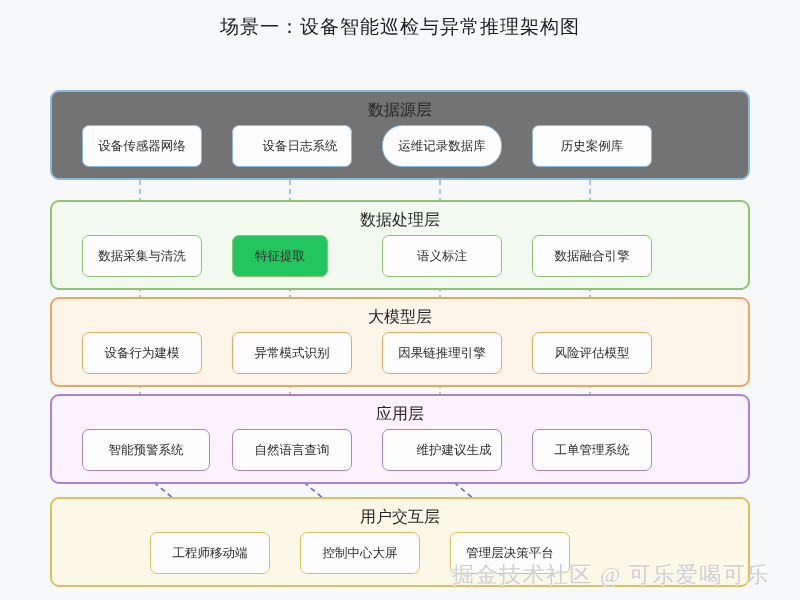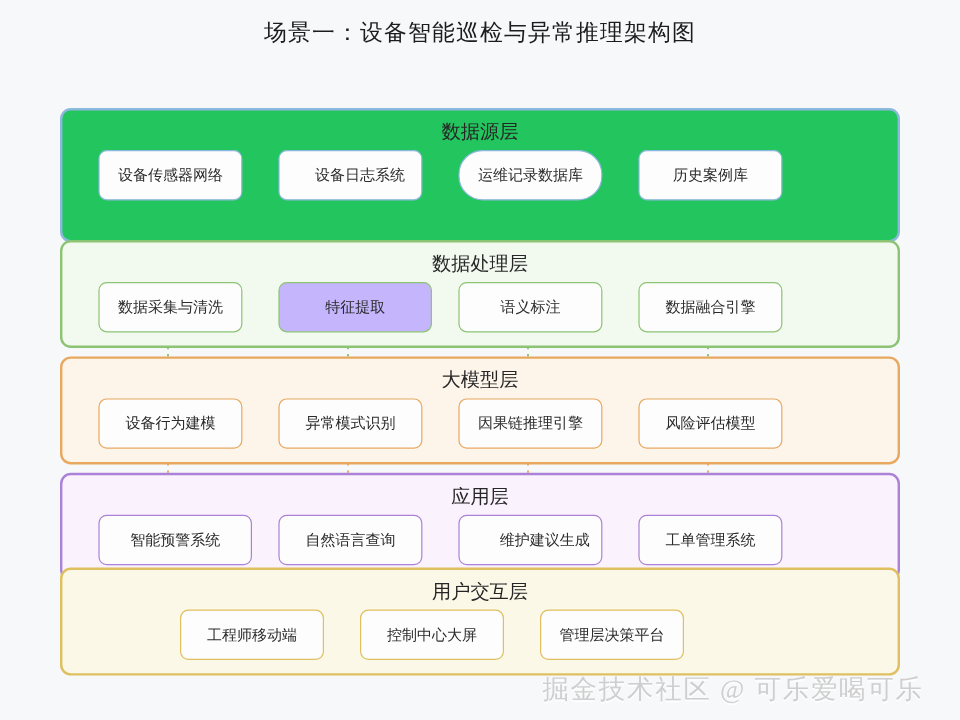--- a/index.html
+++ b/index.html
@@ -112,34 +112,34 @@
       <line x1="590" y1="277" x2="590" y2="297" stroke="#8cc474" stroke-width="1.6" stroke-dasharray="5,4"></line>
       <line x1="140" y1="374" x2="140" y2="394" stroke="#e8a860" stroke-width="1.6" stroke-dasharray="5,4"></line>
       <line x1="290" y1="374" x2="290" y2="394" stroke="#e8a860" stroke-width="1.6" stroke-dasharray="5,4"></line>
       <line x1="440" y1="374" x2="440" y2="394" stroke="#e8a860" stroke-width="1.6" stroke-dasharray="5,4"></line>
       <line x1="590" y1="374" x2="590" y2="394" stroke="#e8a860" stroke-width="1.6" stroke-dasharray="5,4"></line>
       <line x1="140" y1="471" x2="208" y2="527" stroke="#7c5fc4" stroke-width="1.6" stroke-dasharray="5,4"></line>
       <line x1="290" y1="471" x2="358" y2="527" stroke="#7c5fc4" stroke-width="1.6" stroke-dasharray="5,4"></line>
       <line x1="440" y1="471" x2="508" y2="527" stroke="#7c5fc4" stroke-width="1.6" stroke-dasharray="5,4"></line>
     </svg>
   <div id="layers-root">
-      <div class="layer" style="top: 90px; height: 112px; background: #22c55e; border-color: rgb(140, 184, 221);">
+      <div class="layer" style="top: 90px; height: 90px; background: #737373; border-color: rgb(140, 184, 221);">
         <div class="layer-title">数据源层</div>
         <div class="nodes">
           <div class="node" style="left: 30px; width: 120px; border-color: rgb(140, 184, 221); background: rgb(253, 253, 253);">设备传感器网络</div>
           <div class="node" style="left: 180px; width: 120px; border-color: rgb(140, 184, 221); background: rgb(253, 253, 253); padding-left: 16px;">设备日志系统</div>
           <div class="node" style="left: 330px; width: 120px; border-color: rgb(140, 184, 221); background: rgb(253, 253, 253); border-radius: 20px;">运维记录数据库</div>
           <div class="node" style="left: 480px; width: 120px; border-color: rgb(140, 184, 221); background: rgb(253, 253, 253);">历史案例库</div>
         </div>
       </div>
       <div class="layer" style="top: 200px; height: 90px; background: rgb(242, 249, 238); border-color: rgb(140, 196, 116);">
         <div class="layer-title">数据处理层</div>
         <div class="nodes">
           <div class="node" style="left: 30px; width: 120px; border-color: rgb(140, 196, 116); background: rgb(253, 253, 253);">数据采集与清洗</div>
-          <div class="node" style="left: 180px; width: 128px; border-color: rgb(140, 196, 116); background: #c4b5fd;">特征提取</div>
+          <div class="node" style="left: 180px; width: 96px; border-color: rgb(140, 196, 116); background: #22c55e;">特征提取</div>
           <div class="node" style="left: 330px; width: 120px; border-color: rgb(140, 196, 116); background: rgb(253, 253, 253);">语义标注</div>
           <div class="node" style="left: 480px; width: 120px; border-color: rgb(140, 196, 116); background: rgb(253, 253, 253);">数据融合引擎</div>
         </div>
       </div>
       <div class="layer" style="top: 297px; height: 90px; background: rgb(253, 244, 234); border-color: rgb(232, 168, 96);">
         <div class="layer-title">大模型层</div>
         <div class="nodes">
           <div class="node" style="left: 30px; width: 120px; border-color: rgb(232, 168, 96); background: rgb(253, 253, 253);">设备行为建模</div>
           <div class="node" style="left: 180px; width: 120px; border-color: rgb(232, 168, 96); background: rgb(253, 253, 253);">异常模式识别</div>
           <div class="node" style="left: 330px; width: 120px; border-color: rgb(232, 168, 96); background: rgb(253, 253, 253);">因果链推理引擎</div>
@@ -148,21 +148,21 @@
       </div>
       <div class="layer" style="top: 394px; height: 90px; background: rgb(250, 242, 252); border-color: rgb(171, 130, 216);">
         <div class="layer-title">应用层</div>
         <div class="nodes">
           <div class="node" style="left: 30px; width: 128px; border-color: rgb(171, 130, 216); background: rgb(253, 253, 253);">智能预警系统</div>
           <div class="node" style="left: 180px; width: 120px; border-color: rgb(171, 130, 216); background: rgb(253, 253, 253);">自然语言查询</div>
           <div class="node" style="left: 330px; width: 120px; border-color: rgb(171, 130, 216); background: rgb(253, 253, 253); padding-left: 24px;">维护建议生成</div>
           <div class="node" style="left: 480px; width: 120px; border-color: rgb(171, 130, 216); background: rgb(253, 253, 253);">工单管理系统</div>
         </div>
       </div>
-      <div class="layer" style="top: 473px; height: 90px; background: rgb(251, 248, 232); border-color: rgb(223, 192, 96);">
+      <div class="layer" style="top: 497px; height: 90px; background: rgb(251, 248, 232); border-color: rgb(223, 192, 96);">
         <div class="layer-title">用户交互层</div>
         <div class="nodes">
           <div class="node" style="left: 98px; width: 120px; border-color: rgb(223, 192, 96); background: rgb(253, 253, 253);">工程师移动端</div>
           <div class="node" style="left: 248px; width: 120px; border-color: rgb(223, 192, 96); background: rgb(253, 253, 253);">控制中心大屏</div>
           <div class="node" style="left: 398px; width: 120px; border-color: rgb(223, 192, 96); background: rgb(253, 253, 253);">管理层决策平台</div>
         </div>
       </div>
     </div>
 </div>
 

